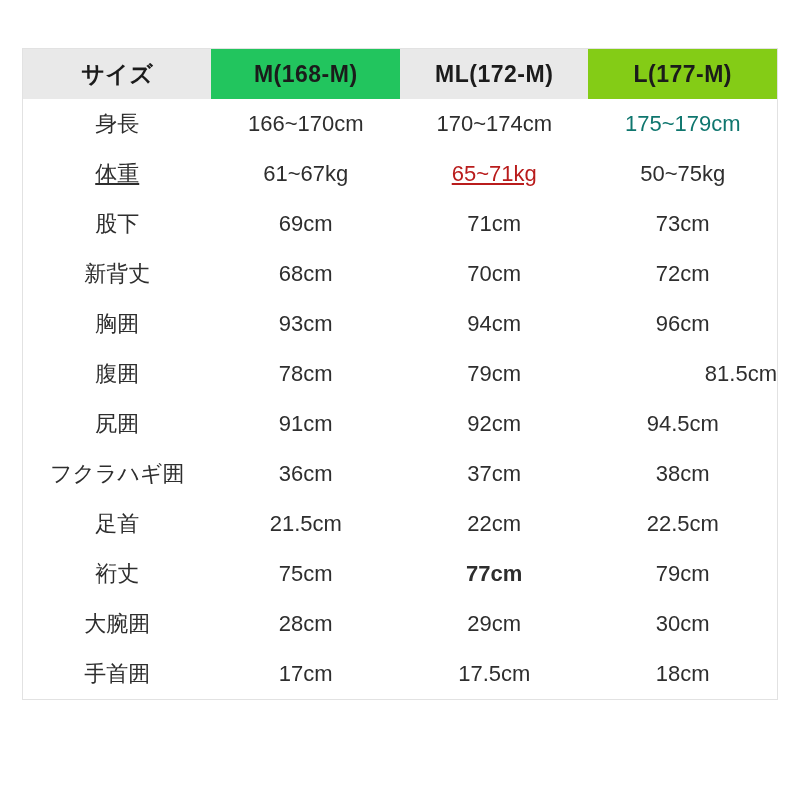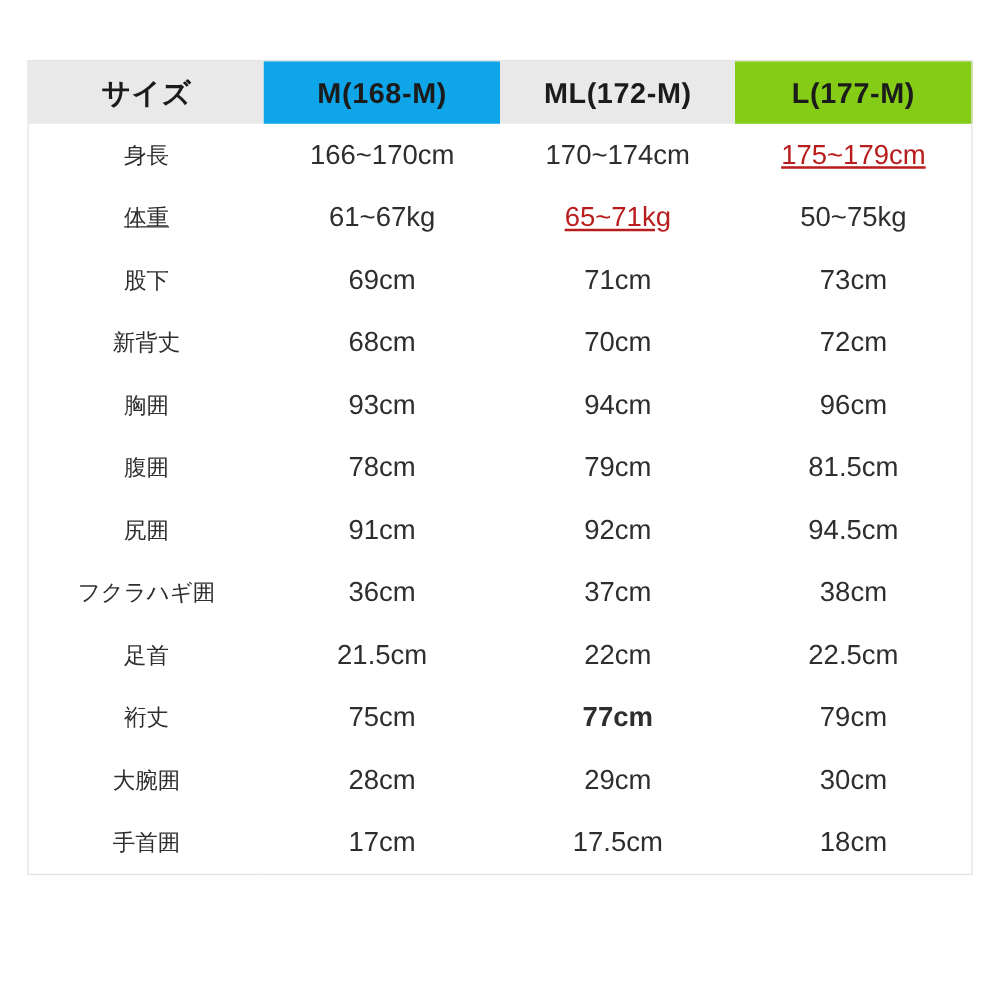--- a/index.html
+++ b/index.html
@@ -35,49 +35,49 @@
     white-space: nowrap;
   }
   thead th {
     background: #e9e9e9;
     font-size: 23px;
     font-weight: bold;
     color: #1b1b1b;
     letter-spacing: 0.5px;
   }
   tbody th.row-label {
-    font-size: 18px;
+    font-size: 22px;
     font-weight: normal;
     color: #2e2e2e;
   }
   tbody td {
     font-size: 22px;
     font-weight: normal;
     color: #2e2e2e;
   }
 </style>
 </head>
 <body>
 
 <div class="page">
   <table class="size-table" style="border-color: rgb(226, 226, 226);">
     <thead>
       <tr>
         <th style="background: rgb(233, 233, 233); color: rgb(27, 27, 27);">サイズ</th>
-        <th style="background: #0ea5e9; color: rgb(27, 27, 27);">M(168-M)</th>
+        <th style="background: #22c55e; color: rgb(27, 27, 27);">M(168-M)</th>
         <th style="background: rgb(233, 233, 233); color: rgb(27, 27, 27);">ML(172-M)</th>
         <th style="background: #84cc16; color: rgb(27, 27, 27);">L(177-M)</th>
       </tr>
     </thead>
     <tbody id="table-body">
   <tr>
     <th class="row-label" style="color: rgb(46, 46, 46);">身長</th>
     <td style="color: rgb(46, 46, 46);">166~170cm</td>
     <td style="color: rgb(46, 46, 46);">170~174cm</td>
-    <td style="color: #b91c1c; text-decoration: underline;">175~179cm</td>
+    <td style="color: #0f766e;">175~179cm</td>
   </tr>
 
   <tr>
     <th class="row-label" style="color: rgb(46, 46, 46); text-decoration: underline;">体重</th>
     <td style="color: rgb(46, 46, 46);">61~67kg</td>
     <td style="color: #b91c1c; text-decoration: underline;">65~71kg</td>
     <td style="color: rgb(46, 46, 46);">50~75kg</td>
   </tr>
 
   <tr>
@@ -99,21 +99,21 @@
     <th class="row-label" style="color: rgb(46, 46, 46);">胸囲</th>
     <td style="color: rgb(46, 46, 46);">93cm</td>
     <td style="color: rgb(46, 46, 46);">94cm</td>
     <td style="color: rgb(46, 46, 46);">96cm</td>
   </tr>
 
   <tr>
     <th class="row-label" style="color: rgb(46, 46, 46);">腹囲</th>
     <td style="color: rgb(46, 46, 46);">78cm</td>
     <td style="color: rgb(46, 46, 46);">79cm</td>
-    <td style="color: rgb(46, 46, 46);">81.5cm</td>
+    <td style="color: rgb(46, 46, 46); text-align: right;">81.5cm</td>
   </tr>
 
   <tr>
     <th class="row-label" style="color: rgb(46, 46, 46); text-align: center;">尻囲</th>
     <td style="color: rgb(46, 46, 46);">91cm</td>
     <td style="color: rgb(46, 46, 46);">92cm</td>
     <td style="color: rgb(46, 46, 46);">94.5cm</td>
   </tr>
 
   <tr>

